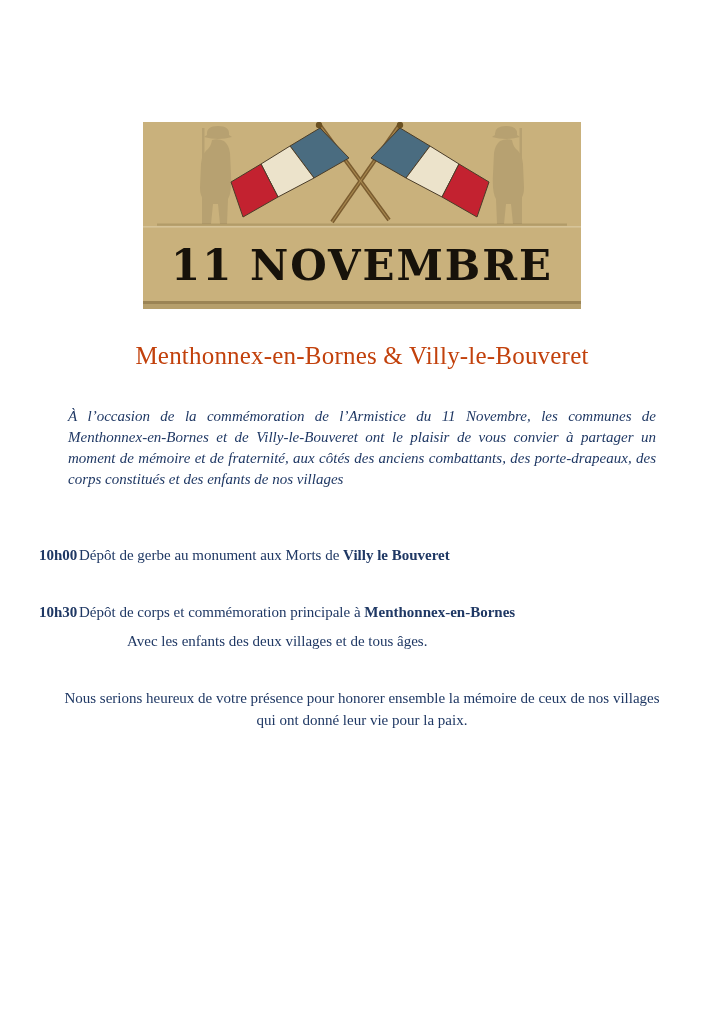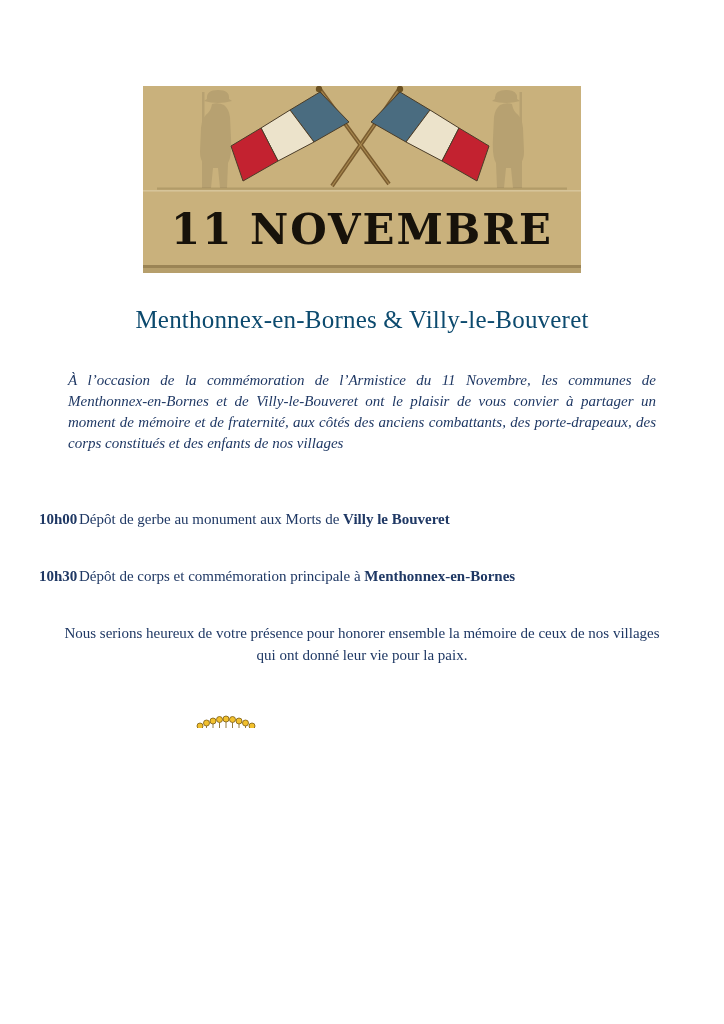--- a/index.html
+++ b/index.html
@@ -1,26 +1,27 @@
 <!DOCTYPE html>
 <html><head>
 <meta charset="utf-8">
 <style>
   html,body { margin:0; padding:0; }
   .page {
     width:724px; height:728px; position:relative; overflow:hidden;
     background:#ffffff; color:#1f3864;
     font-family:"Liberation Serif", serif;
+    margin-top:36px;
   }
   .banner-wrap { padding-top:86px; display:flex; justify-content:center; }
   .banner-svg { width:438px; height:187px; display:block; }
 
   .doc-title {
     margin:33px 0 0 0; text-align:center;
-    font-size:25px; font-weight:400; letter-spacing:0.2px; color:#0c4a6e;
+    font-size:25px; font-weight:400; letter-spacing:0.2px; color:#c2410c;
   }
   .intro {
     width:588px; margin:36px auto 0 auto;
     font-size:15px; line-height:21px; text-align:justify;
     text-justify:inter-word;
     font-style:italic;
   }
   .schedule { margin-top:55px; }
   .sched-row { padding-left:39px; font-size:15px; line-height:21px; }
   .sched-row .time { font-weight:bold; display:inline-block; min-width:40px; }
@@ -85,20 +86,21 @@
 
   <div class="schedule">
 
     <div class="sched-row row-1">
       <span class="time">10h00</span><span>Dépôt de gerbe au monument aux Morts de </span><span class="hl">Villy le Bouveret</span>
     </div>
 
     <div class="sched-row row-2">
       <span class="time">10h30</span><span>Dépôt de corps et commémoration principale à </span><span class="hl">Menthonnex-en-Bornes</span>
     </div>
+    <div class="sched-note">Avec les enfants des deux villages et de tous âges.</div>
 
   </div>
 
   <p class="closing">Nous serions heureux de votre présence pour honorer ensemble la mémoire de ceux de nos villages qui ont donné leur vie pour la paix.</p>
 
   <div class="logos">
 
     <svg class="logo-crest" viewBox="0 0 106 132">
       <defs>
         <clipPath id="shieldClip">

